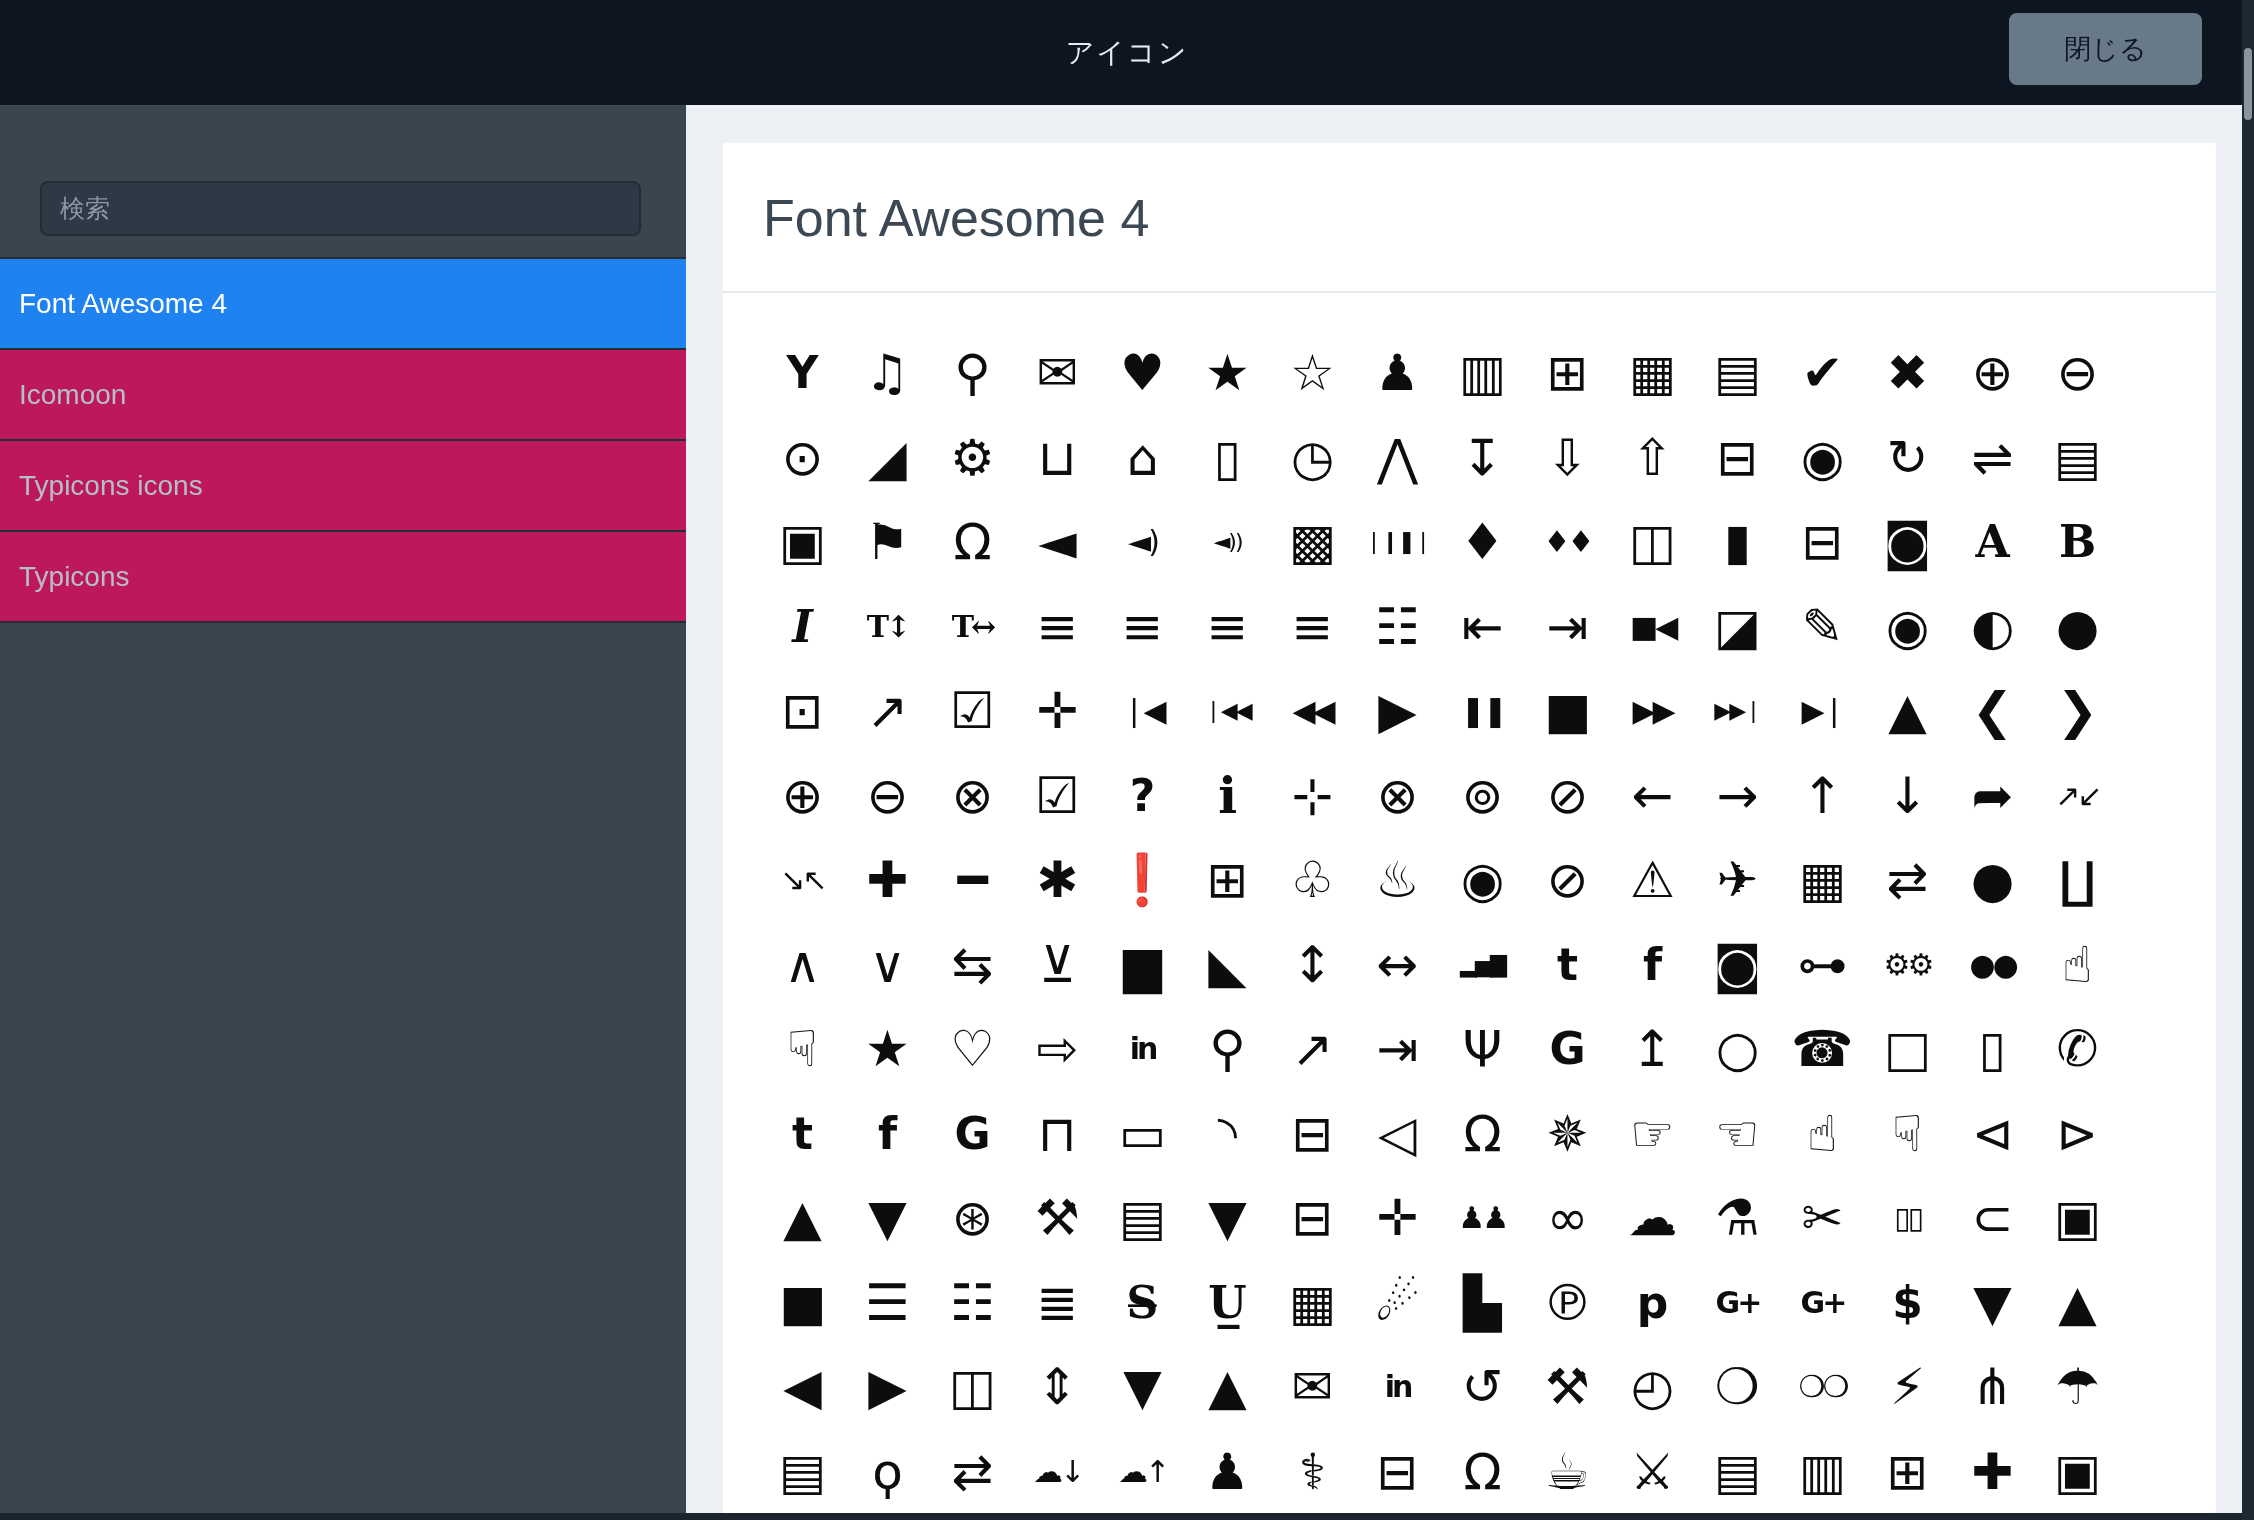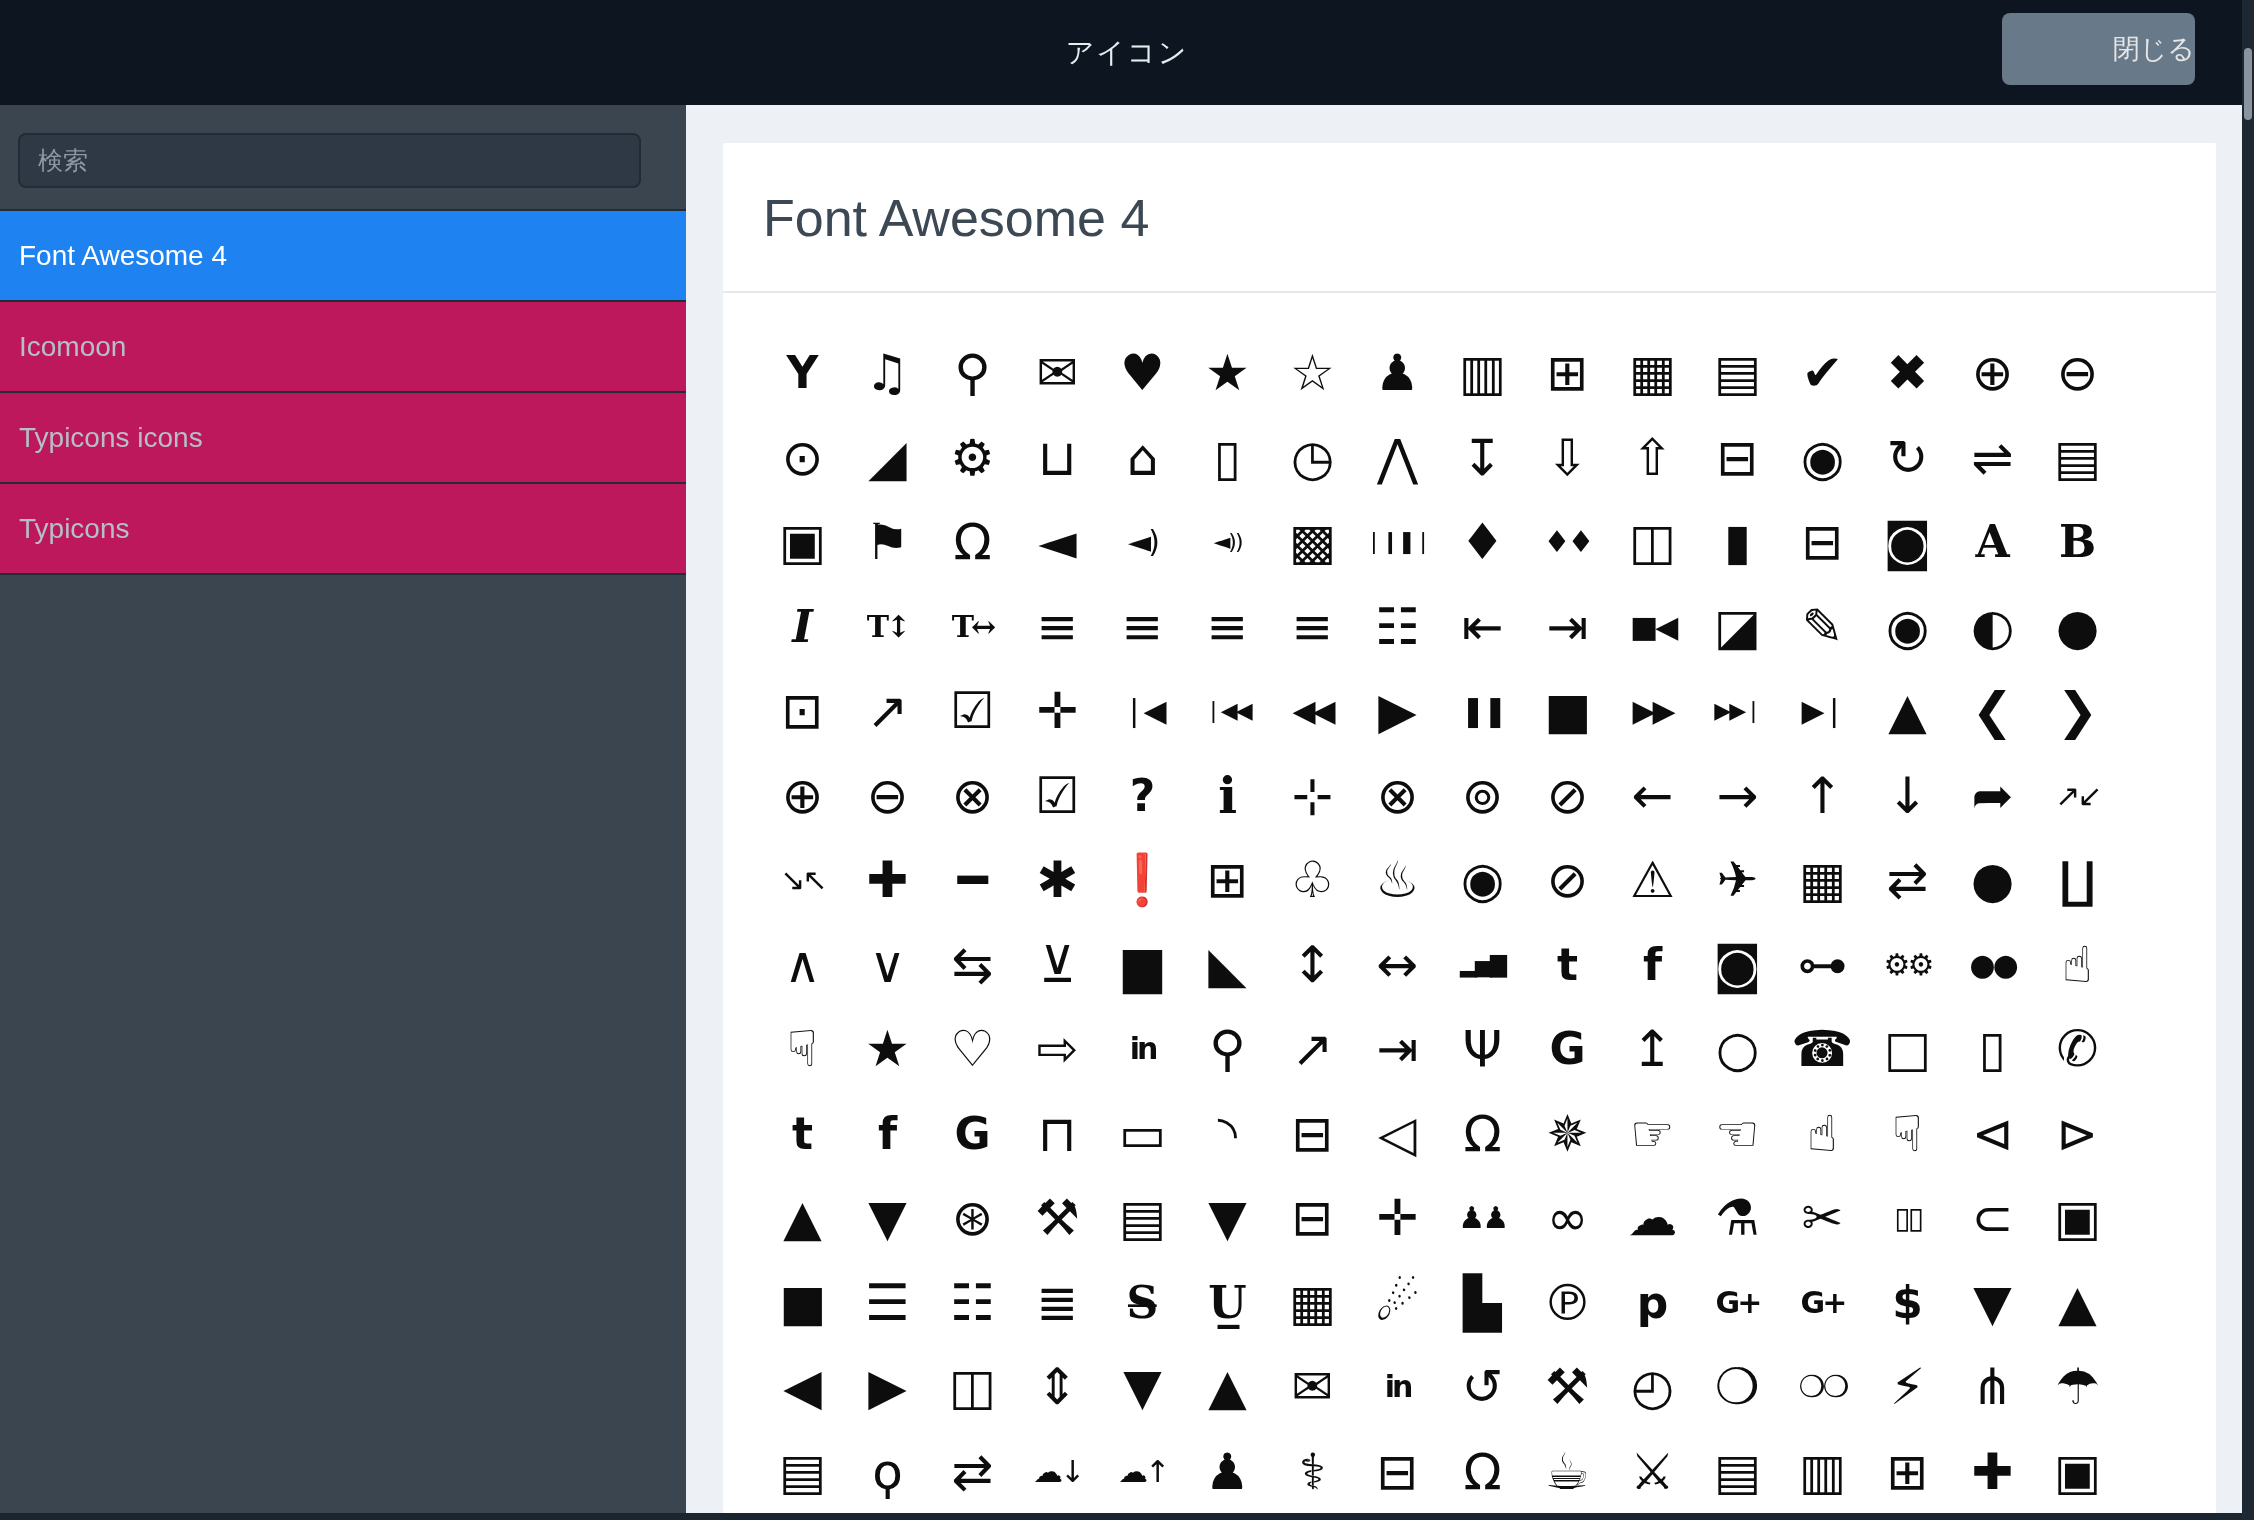--- a/index.html
+++ b/index.html
@@ -22,46 +22,45 @@
     z-index: 2;
   }
   .topbar h1 {
     color: #e7ecf1;
     font-size: 28px;
     font-weight: 500;
     letter-spacing: 2px;
   }
   .close-btn {
     position: absolute;
-    right: 59px;
+    right: 52px;
     top: 13px;
     width: 193px;
     height: 72px;
     background: #68798a;
-    color: #e5e5e5;
+    color: #0f172a;
     font-size: 27px;
     font-family: inherit;
     border: none;
     border-radius: 8px;
     cursor: pointer;
-    text-align: right;
   }
 
   
   .app-body { display: flex; height: 1415px; }
 
   
   .sidebar {
     width: 686px;
     flex: 0 0 686px;
     background: #3b4550;
     display: flex;
     flex-direction: column;
   }
-  .search-wrap { padding: 28px 45px 21px 18px; }
+  .search-wrap { padding: 28px 45px 21px 40px; margin-top: 48px; }
   .search {
     width: 100%;
     height: 55px;
     background: #2f3945;
     border: 2px solid #222c37;
     border-radius: 8px;
     color: #ccd3da;
     font-size: 25px;
     font-family: inherit;
     padding: 0 18px;

